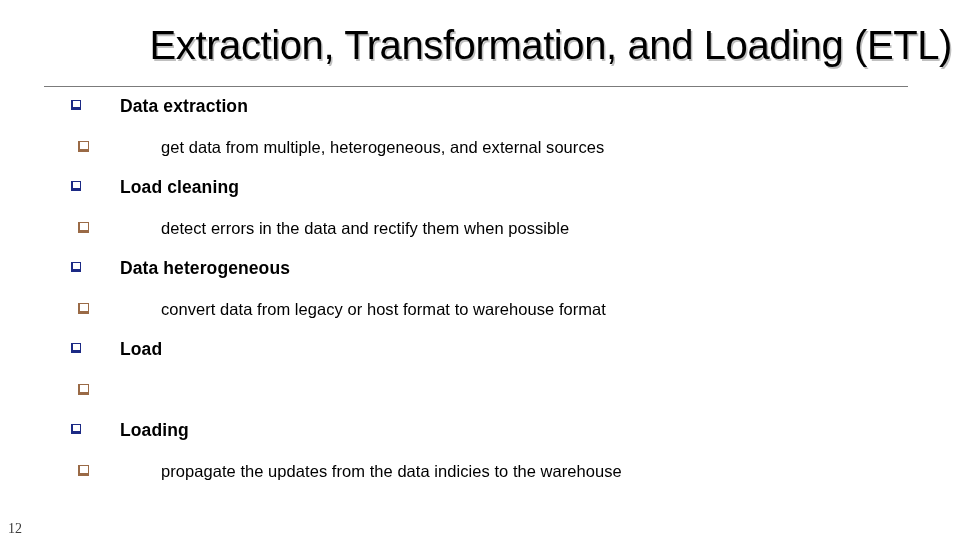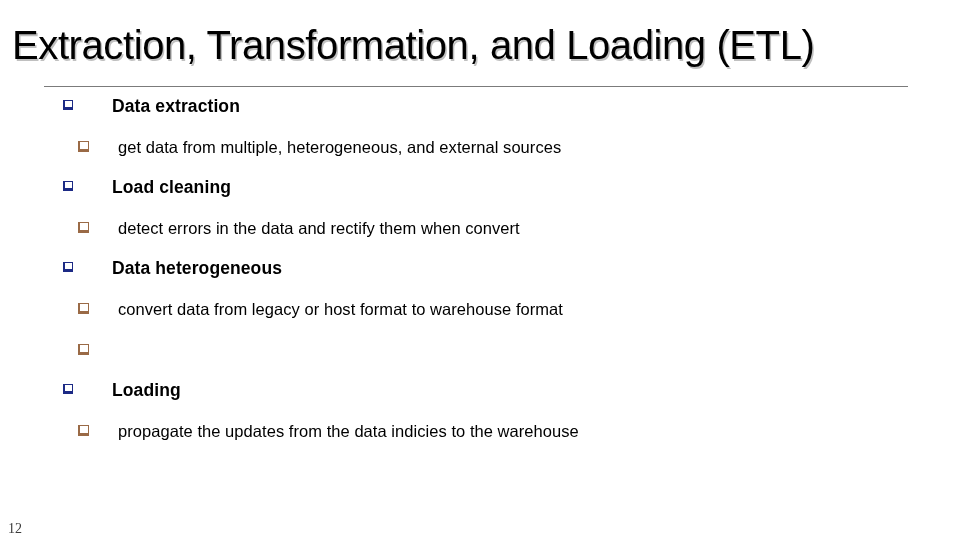--- a/index.html
+++ b/index.html
@@ -31,20 +31,21 @@
     left: 12px;
     top: 22px;
     width: 940px;
     font-size: 40px;
     line-height: 46px;
     font-weight: 400;
     letter-spacing: -0.4px;
     color: #000000;
     white-space: nowrap;
     text-shadow: 1.5px 1.5px 0.5px rgba(140,140,140,0.55);
+    text-align: right;
   }
 
   .title-rule {
     position: absolute;
     left: 44px;
     top: 86px;
     width: 864px;
     height: 1px;
     background: #7b7b7b;
   }
@@ -60,20 +61,21 @@
   .bullet-row {
     position: relative;
     display: block;
   }
 
   
   .lvl1 {
     padding-left: 112px;
     min-height: 31px;
     margin-bottom: 9px;
+    margin-left: 8px;
   }
   .lvl1 .bullet-text {
     font-size: 17.5px;
     line-height: 24px;
     font-weight: 700;
     color: #000000;
     letter-spacing: 0.1px;
   }
   .lvl1 .bullet-mark {
     position: absolute;
@@ -95,20 +97,21 @@
     margin-bottom: 10px;
   }
   .lvl2 .bullet-text {
     font-size: 16.5px;
     line-height: 27px;
     font-weight: 400;
     color: #000000;
     letter-spacing: 0.05px;
     max-width: 790px;
     display: block;
+    margin-left: 43px;
   }
   .lvl2 .bullet-mark {
     position: absolute;
     left: 78px;
     top: 7px;
     width: 11px;
     height: 11px;
     box-sizing: border-box;
     border: 1.5px solid #9a6a46;
     border-bottom-width: 3px;
@@ -153,33 +156,37 @@
       <span class="bullet-text">get data from multiple, heterogeneous, and external sources</span>
     </div>
 
     <div class="bullet-row lvl1 gap-top-a">
       <span class="bullet-mark"></span>
       <span class="bullet-text">Load cleaning</span>
     </div>
 
     <div class="bullet-row lvl2 gap-top-b">
       <span class="bullet-mark"></span>
-      <span class="bullet-text">detect errors in the data and rectify them when convert</span>
+      <span class="bullet-text">detect errors in the data and rectify them when possible</span>
     </div>
 
     <div class="bullet-row lvl1 gap-top-a">
       <span class="bullet-mark"></span>
       <span class="bullet-text">Data heterogeneous</span>
     </div>
 
     <div class="bullet-row lvl2 gap-top-b">
       <span class="bullet-mark"></span>
       <span class="bullet-text">convert data from legacy or host format to warehouse format</span>
     </div>
 
+    <div class="bullet-row lvl1 gap-top-a">
+      <span class="bullet-mark"></span>
+      <span class="bullet-text">Load</span>
+    </div>
 
     <div class="bullet-row lvl2 gap-top-b">
       <span class="bullet-mark"></span>
     </div>
 
     <div class="bullet-row lvl1 gap-top-a">
       <span class="bullet-mark"></span>
       <span class="bullet-text">Loading</span>
     </div>
 

